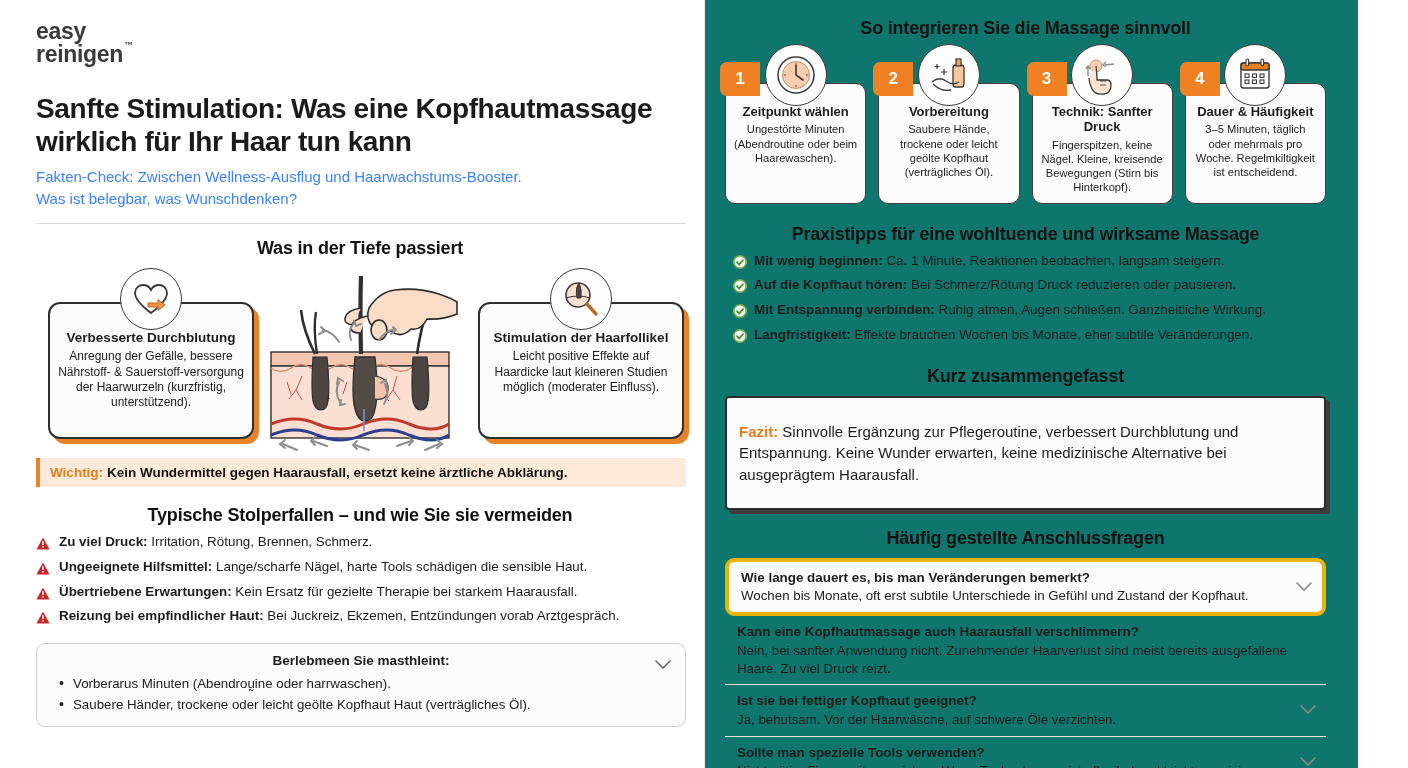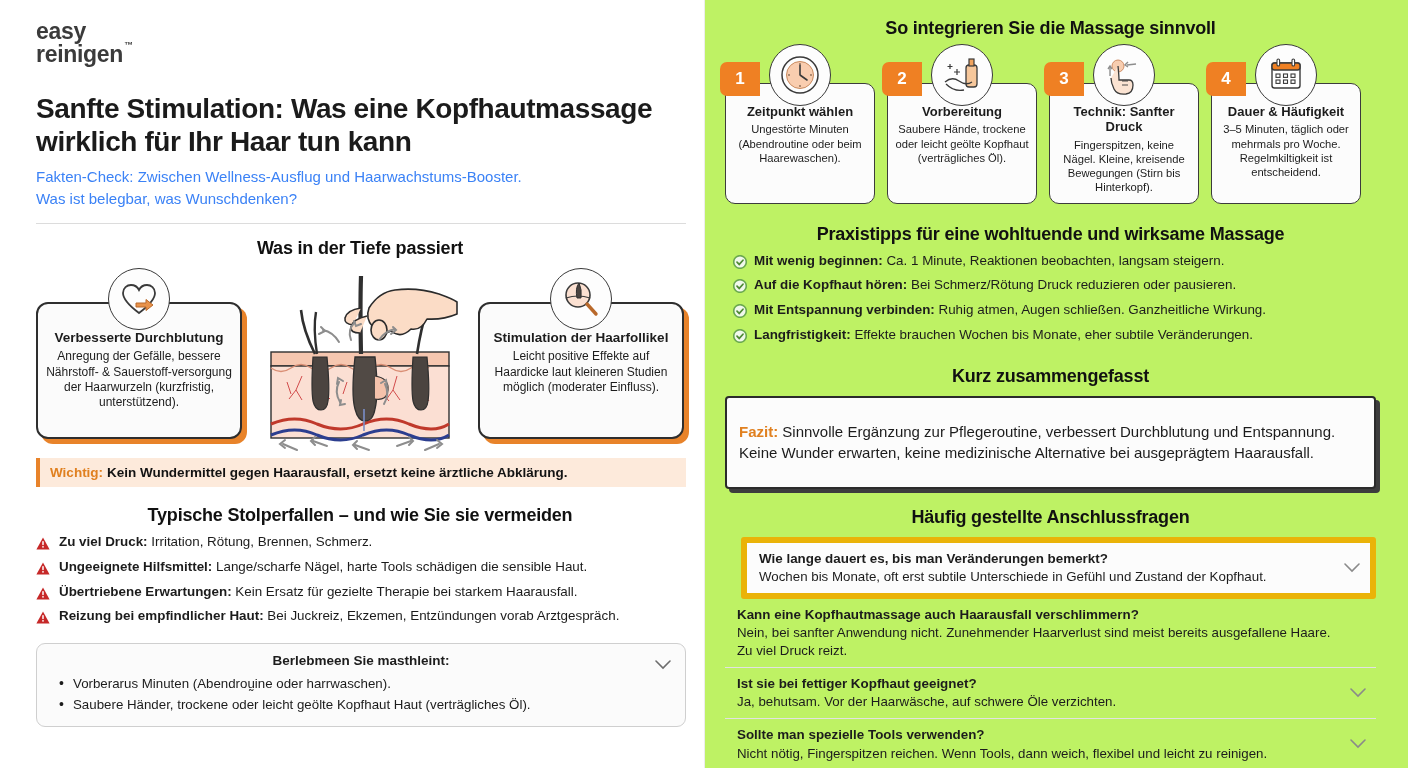--- a/index.html
+++ b/index.html
@@ -7,21 +7,21 @@
     width: 1408px; height: 768px;
     background: #ffffff;
     font-family: "Liberation Sans", sans-serif;
     color: #1c1c1c;
     overflow: hidden;
   }
   .page { position: relative; width: 1408px; height: 768px; display: flex; }
 
   
   .col-left  { width: 704px; height: 768px; background: #ffffff; padding: 20px 20px 0 36px; position: relative; }
-  .col-right { width: 704px; height: 768px; background: #bef264; padding: 18px 32px 0 20px; position: relative;
+  .col-right { width: 654px; height: 768px; background: #0f766e; padding: 18px 32px 0 20px; position: relative;
                border-left: 1px solid #ececec; }
 
   
   .brand { font-size: 23px; font-weight: 700; line-height: 1.02; color: #3b3b3b; letter-spacing: -0.3px; }
   .brand .l2 { position: relative; display: inline-block; }
   .brand sup { font-size: 9px; font-weight: 700; vertical-align: super; position: relative; top: -6px; left: 1px; }
 
   
   h1.headline { font-size: 28px; font-weight: 700; line-height: 1.17; margin-top: 26px;
                 letter-spacing: -0.4px; color: #1b1b1b; max-width: 660px; }
@@ -34,20 +34,21 @@
   
   .deep-wrap { position: relative; margin-top: 12px; height: 210px; }
   .deep-row { position: relative; display: flex; justify-content: space-between; align-items: flex-start;
               margin-top: 43px; }
 
   .info-card {
     position: relative; width: 206px; min-height: 137px;
     background: #fbfbfb; border: 2px solid #2e2e2e; border-radius: 12px;
     padding: 26px 8px 10px 8px; text-align: center;
     box-shadow: 5px 5px 0 0 #e8832a;
+    margin-left: 12px;
   }
   .info-card .ct { font-size: 13.5px; font-weight: 700; line-height: 1.2; }
   .info-card .cb { font-size: 12px; line-height: 1.28; margin-top: 3px; }
 
   .badge-icon {
     position: absolute; top: -36px; left: 50%; transform: translateX(-50%);
     width: 62px; height: 62px; border-radius: 50%;
     background: #fdfdfd; border: 1.6px solid #3a3a3a;
     display: flex; align-items: center; justify-content: center; z-index: 4;
   }
@@ -111,21 +112,21 @@
   .summary-box {
     margin-top: 9px; background: #fcfcfc; border: 2px solid #2b2b2b; border-radius: 4px;
     padding: 23px 12px; box-shadow: 4px 4px 0 0 #3d3d3d; font-size: 15px; line-height: 1.42;
   }
   .summary-box .fz { color: #e08020; font-weight: 700; }
 
   
   .faq-h { margin-top: 18px; }
   .faq-list { margin-top: 9px; }
   .faq-item { position: relative; padding: 7px 34px 7px 12px; border-bottom: 1px solid #e2e2e2; }
-  .faq-item.open { border: 6px solid #eab308; border-radius: 3px; background: #fcfcfc; margin-left: 16px; }
+  .faq-item.open { border: 4px solid #eab308; border-radius: 9px; background: #fcfcfc; }
   .faq-q { font-size: 13.4px; font-weight: 700; line-height: 1.3; }
   .faq-a { font-size: 13.3px; line-height: 1.34; margin-top: 1px; }
   .faq-chev { position: absolute; right: 10px; top: 50%; transform: translateY(-50%); }
 </style>
 </head>
 <body>
 
 <div class="page">
 
   <div class="col-left">

